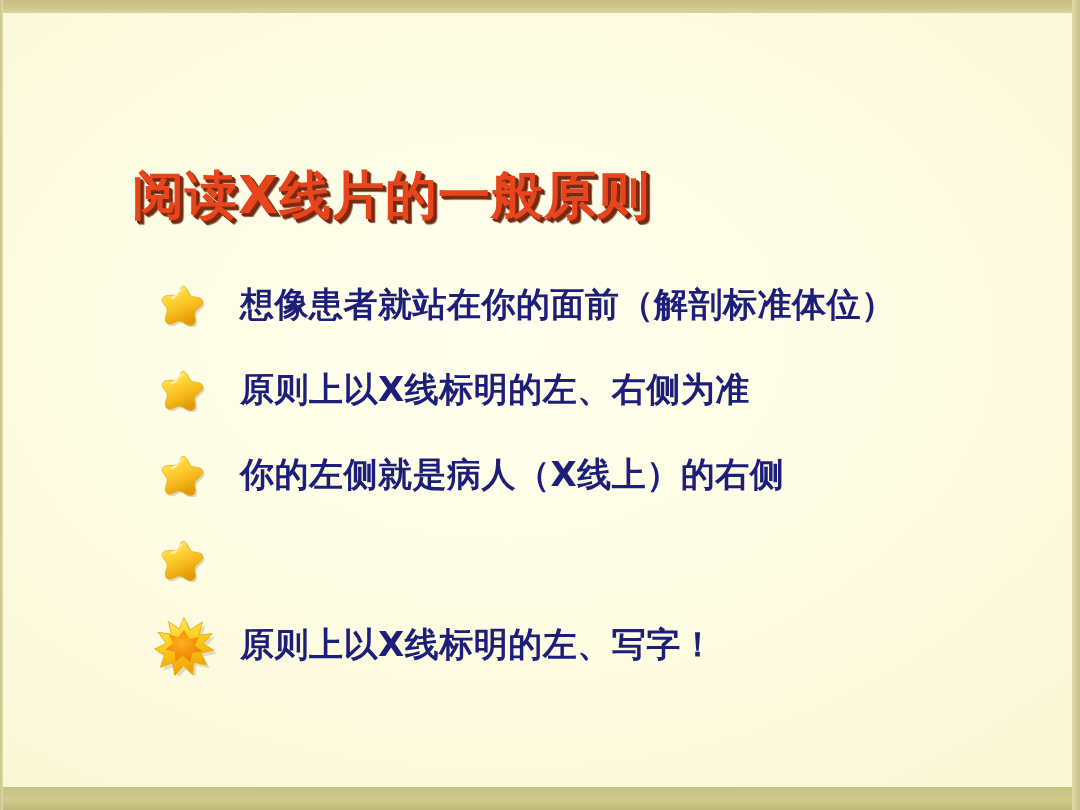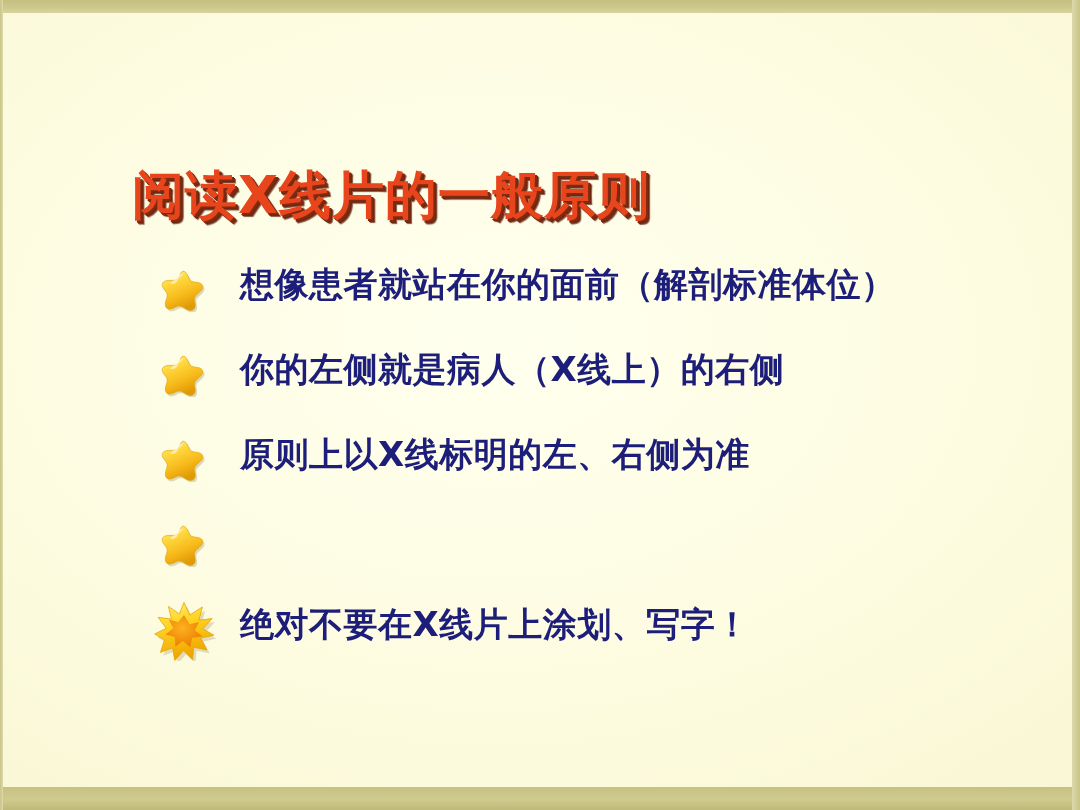--- a/index.html
+++ b/index.html
@@ -68,21 +68,21 @@
   #bullets {
     position: absolute;
     left: 160px;
     top: 262px;
     width: 880px;
   }
   .bullet-row {
     position: relative;
     height: 85px;
     display: flex;
-    align-items: flex-start;
+    align-items: center;
   }
   .bullet-marker {
     position: relative;
     width: 62px;
     min-width: 62px;
     height: 56px;
     display: flex;
     align-items: center;
     justify-content: flex-start;
   }
@@ -141,34 +141,34 @@
     <div class="bullet-row">
       <span class="bullet-marker">
         <svg class="star-svg" viewBox="0 0 100 96" xmlns="http://www.w3.org/2000/svg">
           <g transform="translate(6,5)">
             <path d="M44 2 C50 2 53 8 57 17 C60 24 63 25 72 26 C82 27 87 30 87 36 C87 42 82 46 75 52 C69 57 68 61 70 70 C72 79 70 85 64 87 C58 89 53 86 45 81 C38 77 34 77 26 81 C18 85 12 86 8 82 C4 77 5 71 8 62 C11 54 10 50 4 43 C-2 36 -3 30 1 26 C5 22 11 22 20 22 C29 22 32 20 37 11 C40 5 41 2 44 2 Z" fill="rgba(120,110,60,0.25)" transform="translate(4,5)"></path>
             <path d="M44 2 C50 2 53 8 57 17 C60 24 63 25 72 26 C82 27 87 30 87 36 C87 42 82 46 75 52 C69 57 68 61 70 70 C72 79 70 85 64 87 C58 89 53 86 45 81 C38 77 34 77 26 81 C18 85 12 86 8 82 C4 77 5 71 8 62 C11 54 10 50 4 43 C-2 36 -3 30 1 26 C5 22 11 22 20 22 C29 22 32 20 37 11 C40 5 41 2 44 2 Z" fill="url(#starGrad1)" stroke="#e2a510" stroke-width="1.5"></path>
             <path d="M30 16 C34 10 40 7 45 8 C40 12 35 17 31 24 C27 31 21 30 16 30 C20 24 25 21 30 16 Z" fill="rgba(255,255,255,0.55)"></path>
           </g>
         </svg>
       </span>
+      <span class="bullet-text">原则上以X线标明的左、右侧为准</span>
+    </div>
+
+    <div class="bullet-row">
+      <span class="bullet-marker">
+        <svg class="star-svg" viewBox="0 0 100 96" xmlns="http://www.w3.org/2000/svg">
+          <g transform="translate(6,5)">
+            <path d="M44 2 C50 2 53 8 57 17 C60 24 63 25 72 26 C82 27 87 30 87 36 C87 42 82 46 75 52 C69 57 68 61 70 70 C72 79 70 85 64 87 C58 89 53 86 45 81 C38 77 34 77 26 81 C18 85 12 86 8 82 C4 77 5 71 8 62 C11 54 10 50 4 43 C-2 36 -3 30 1 26 C5 22 11 22 20 22 C29 22 32 20 37 11 C40 5 41 2 44 2 Z" fill="rgba(120,110,60,0.25)" transform="translate(4,5)"></path>
+            <path d="M44 2 C50 2 53 8 57 17 C60 24 63 25 72 26 C82 27 87 30 87 36 C87 42 82 46 75 52 C69 57 68 61 70 70 C72 79 70 85 64 87 C58 89 53 86 45 81 C38 77 34 77 26 81 C18 85 12 86 8 82 C4 77 5 71 8 62 C11 54 10 50 4 43 C-2 36 -3 30 1 26 C5 22 11 22 20 22 C29 22 32 20 37 11 C40 5 41 2 44 2 Z" fill="url(#starGrad1)" stroke="#e2a510" stroke-width="1.5"></path>
+            <path d="M30 16 C34 10 40 7 45 8 C40 12 35 17 31 24 C27 31 21 30 16 30 C20 24 25 21 30 16 Z" fill="rgba(255,255,255,0.55)"></path>
+          </g>
+        </svg>
+      </span>
       <span class="bullet-text">你的左侧就是病人（X线上）的右侧</span>
-    </div>
-
-    <div class="bullet-row">
-      <span class="bullet-marker">
-        <svg class="star-svg" viewBox="0 0 100 96" xmlns="http://www.w3.org/2000/svg">
-          <g transform="translate(6,5)">
-            <path d="M44 2 C50 2 53 8 57 17 C60 24 63 25 72 26 C82 27 87 30 87 36 C87 42 82 46 75 52 C69 57 68 61 70 70 C72 79 70 85 64 87 C58 89 53 86 45 81 C38 77 34 77 26 81 C18 85 12 86 8 82 C4 77 5 71 8 62 C11 54 10 50 4 43 C-2 36 -3 30 1 26 C5 22 11 22 20 22 C29 22 32 20 37 11 C40 5 41 2 44 2 Z" fill="rgba(120,110,60,0.25)" transform="translate(4,5)"></path>
-            <path d="M44 2 C50 2 53 8 57 17 C60 24 63 25 72 26 C82 27 87 30 87 36 C87 42 82 46 75 52 C69 57 68 61 70 70 C72 79 70 85 64 87 C58 89 53 86 45 81 C38 77 34 77 26 81 C18 85 12 86 8 82 C4 77 5 71 8 62 C11 54 10 50 4 43 C-2 36 -3 30 1 26 C5 22 11 22 20 22 C29 22 32 20 37 11 C40 5 41 2 44 2 Z" fill="url(#starGrad1)" stroke="#e2a510" stroke-width="1.5"></path>
-            <path d="M30 16 C34 10 40 7 45 8 C40 12 35 17 31 24 C27 31 21 30 16 30 C20 24 25 21 30 16 Z" fill="rgba(255,255,255,0.55)"></path>
-          </g>
-        </svg>
-      </span>
-      <span class="bullet-text">原则上以X线标明的左、右侧为准</span>
     </div>
 
     <div class="bullet-row">
       <span class="bullet-marker">
         <svg class="star-svg" viewBox="0 0 100 96" xmlns="http://www.w3.org/2000/svg">
           <g transform="translate(6,5)">
             <path d="M44 2 C50 2 53 8 57 17 C60 24 63 25 72 26 C82 27 87 30 87 36 C87 42 82 46 75 52 C69 57 68 61 70 70 C72 79 70 85 64 87 C58 89 53 86 45 81 C38 77 34 77 26 81 C18 85 12 86 8 82 C4 77 5 71 8 62 C11 54 10 50 4 43 C-2 36 -3 30 1 26 C5 22 11 22 20 22 C29 22 32 20 37 11 C40 5 41 2 44 2 Z" fill="rgba(120,110,60,0.25)" transform="translate(4,5)"></path>
             <path d="M44 2 C50 2 53 8 57 17 C60 24 63 25 72 26 C82 27 87 30 87 36 C87 42 82 46 75 52 C69 57 68 61 70 70 C72 79 70 85 64 87 C58 89 53 86 45 81 C38 77 34 77 26 81 C18 85 12 86 8 82 C4 77 5 71 8 62 C11 54 10 50 4 43 C-2 36 -3 30 1 26 C5 22 11 22 20 22 C29 22 32 20 37 11 C40 5 41 2 44 2 Z" fill="url(#starGrad1)" stroke="#e2a510" stroke-width="1.5"></path>
             <path d="M30 16 C34 10 40 7 45 8 C40 12 35 17 31 24 C27 31 21 30 16 30 C20 24 25 21 30 16 Z" fill="rgba(255,255,255,0.55)"></path>
           </g>
@@ -190,17 +190,17 @@
               <stop offset="100%" stop-color="#e87b00"></stop>
             </radialGradient>
           </defs>
           <g transform="translate(8,6)">
             <path d="M47 0 L57 22 L79 8 L73 31 L96 28 L80 46 L99 57 L76 62 L87 83 L64 78 L62 100 L46 84 L31 101 L27 79 L6 87 L13 65 L-4 55 L16 45 L2 26 L25 29 L20 7 L39 20 Z" fill="rgba(120,110,60,0.22)" transform="translate(5,6)"></path>
             <path d="M47 0 L57 22 L79 8 L73 31 L96 28 L80 46 L99 57 L76 62 L87 83 L64 78 L62 100 L46 84 L31 101 L27 79 L6 87 L13 65 L-4 55 L16 45 L2 26 L25 29 L20 7 L39 20 Z" fill="url(#burstGrad)" stroke="#e7a403" stroke-width="1.4"></path>
             <path d="M47 22 L57 38 L73 34 L66 49 L79 59 L61 62 L58 78 L45 67 L32 77 L31 60 L15 56 L28 45 L21 30 L37 34 Z" fill="url(#burstCore)"></path>
           </g>
         </svg>
       </span>
-      <span class="bullet-text">绝对不要在X线片上涂划、写字！</span>
+      <span class="bullet-text">原则上以X线标明的左、写字！</span>
     </div>
 
   </div>
 </div>
 
 </body></html>

